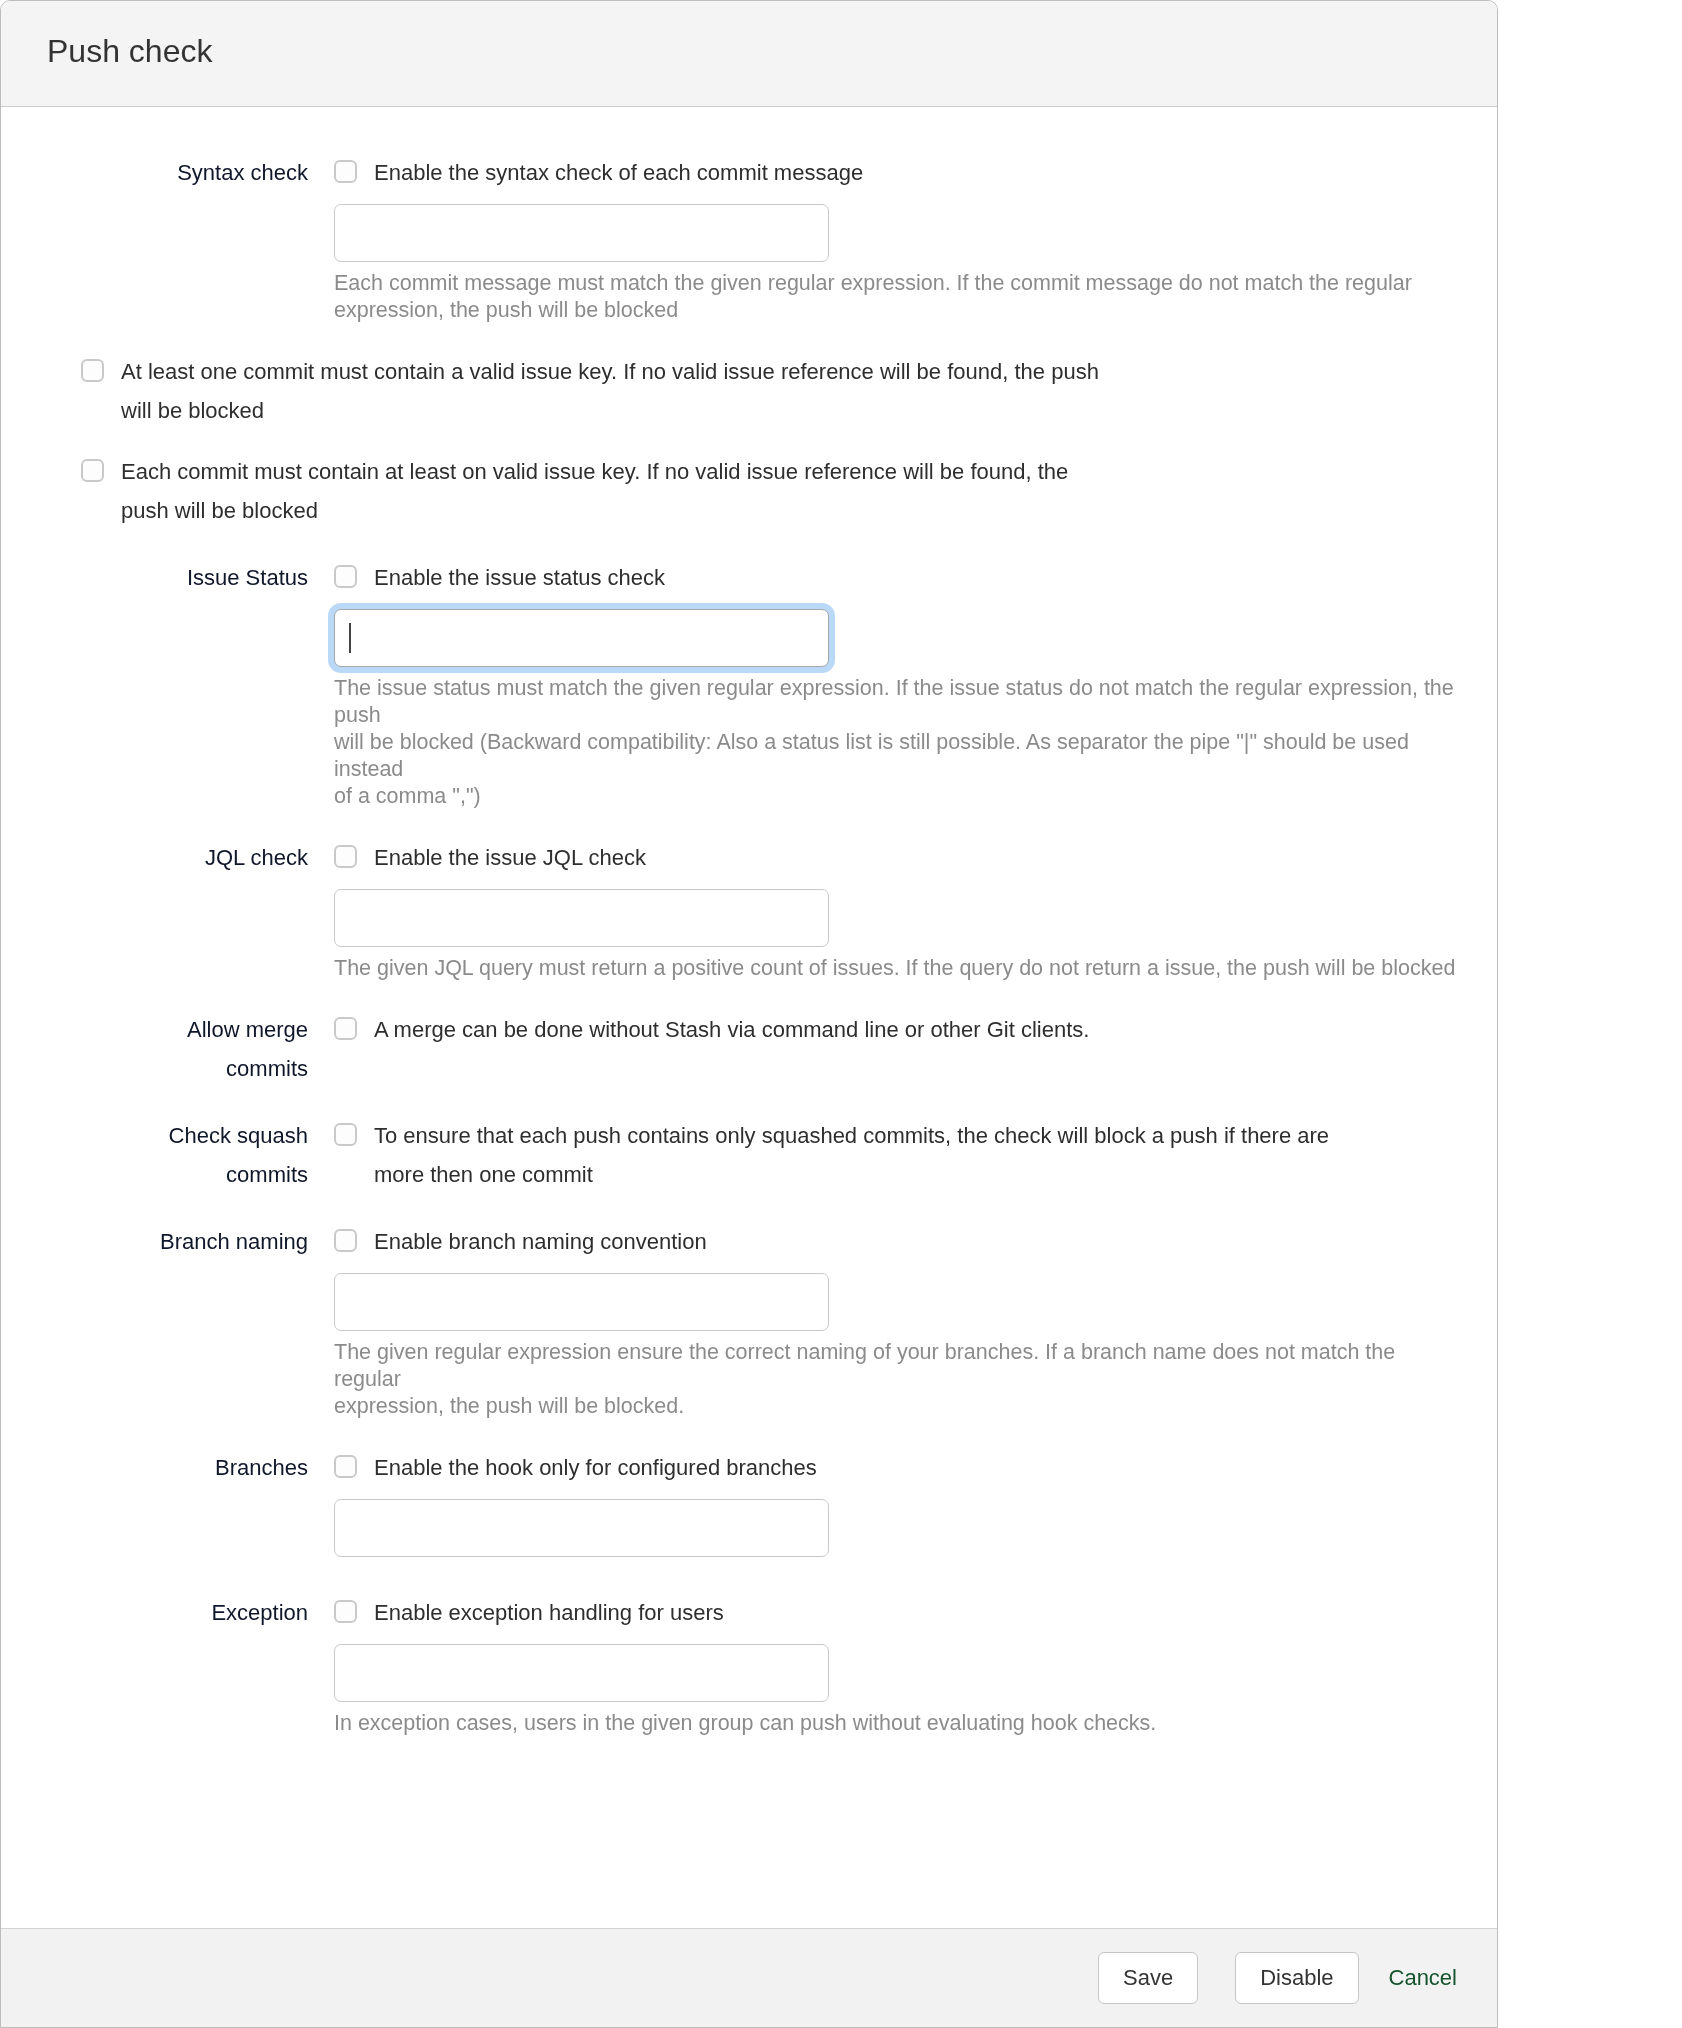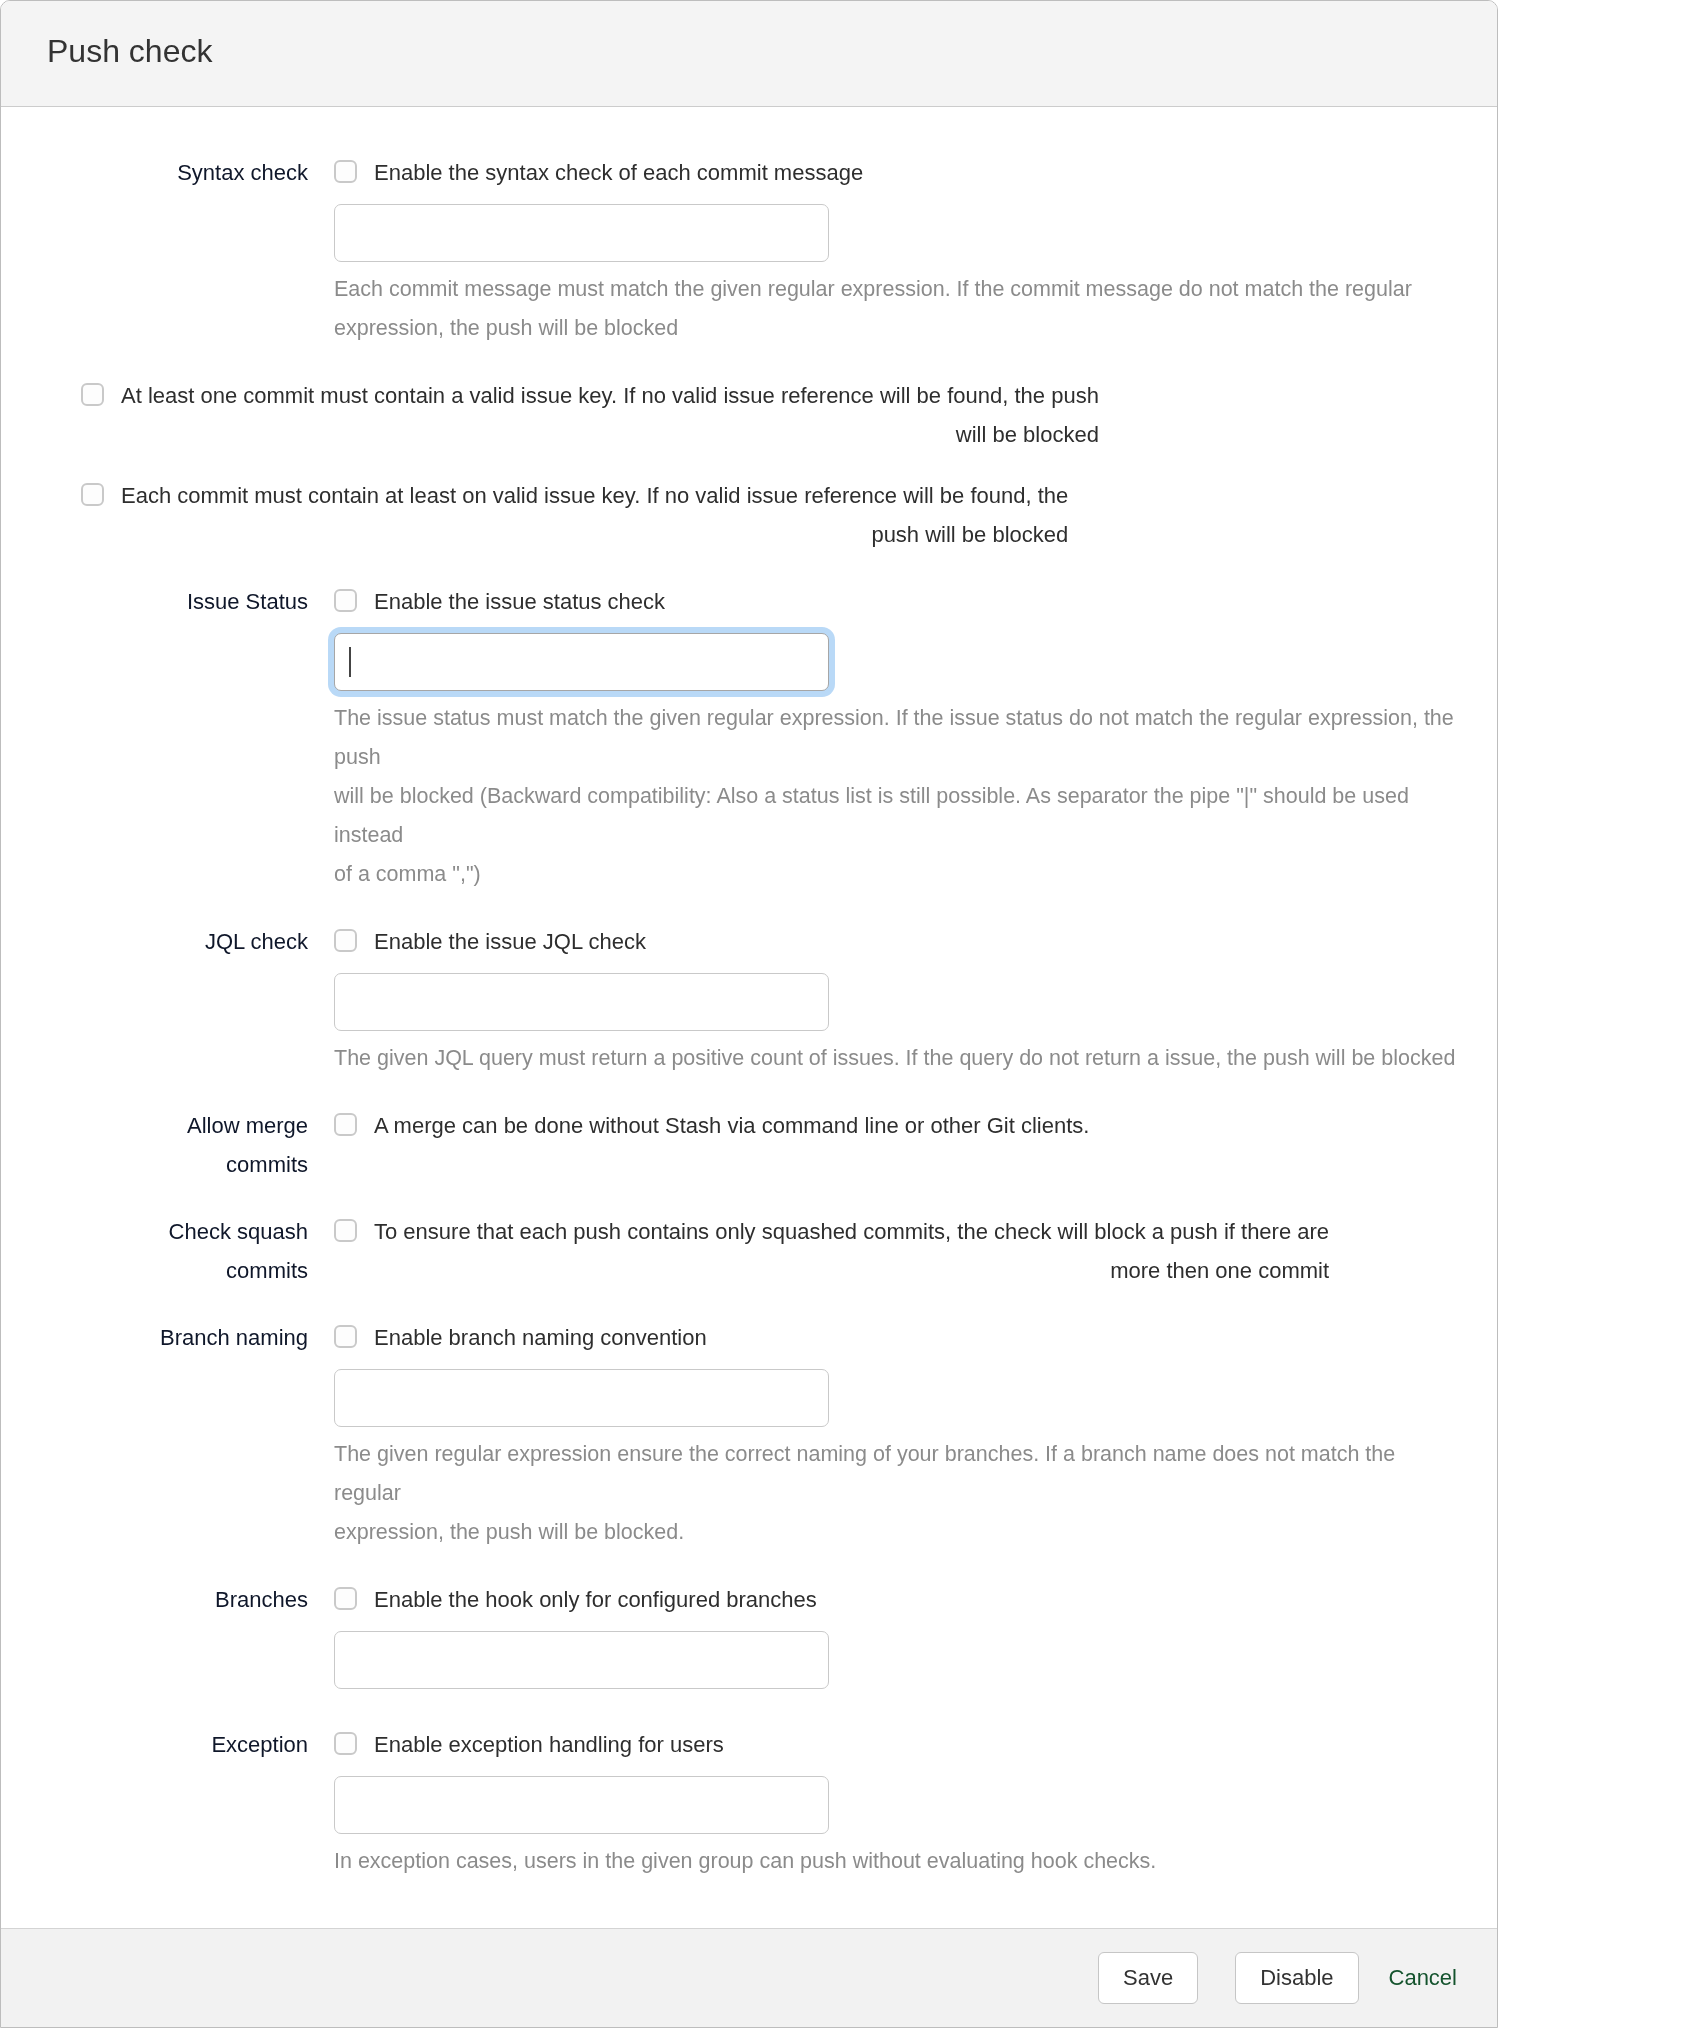--- a/index.html
+++ b/index.html
@@ -58,21 +58,20 @@
     border: 2px solid #c9c9c9;
     border-radius: 6px;
     background: #fdfdfd;
     margin: 7px 17px 0 0;
   }
   .cb-text {
     font-size: 22px;
     color: #2e2e2e;
     line-height: 39px;
     white-space: pre-line;
-    text-align: right;
   }
   .input-wrap { position: relative; margin: 12px 0 8px 0; width: 495px; }
   .text-input {
     box-sizing: border-box;
     width: 495px; height: 58px;
     border: 1px solid #c9c9c9;
     border-radius: 7px;
     background: #fff;
     font-family: inherit;
     font-size: 22px;
@@ -87,21 +86,21 @@
   }
   .caret {
     position: absolute;
     left: 15px; top: 14px;
     width: 2px; height: 30px;
     background: #444;
   }
   .desc {
     font-size: 21.5px;
     color: #8b8b8b;
-    line-height: 39px;
+    line-height: 27px;
     white-space: pre-line;
     margin-top: 2px;
   }
   .dialog-footer {
     flex: 0 0 auto;
     background: #f2f2f2;
     border-top: 1px solid #d4d4d4;
     padding: 23px 40px;
     display: flex;
     justify-content: flex-end;

